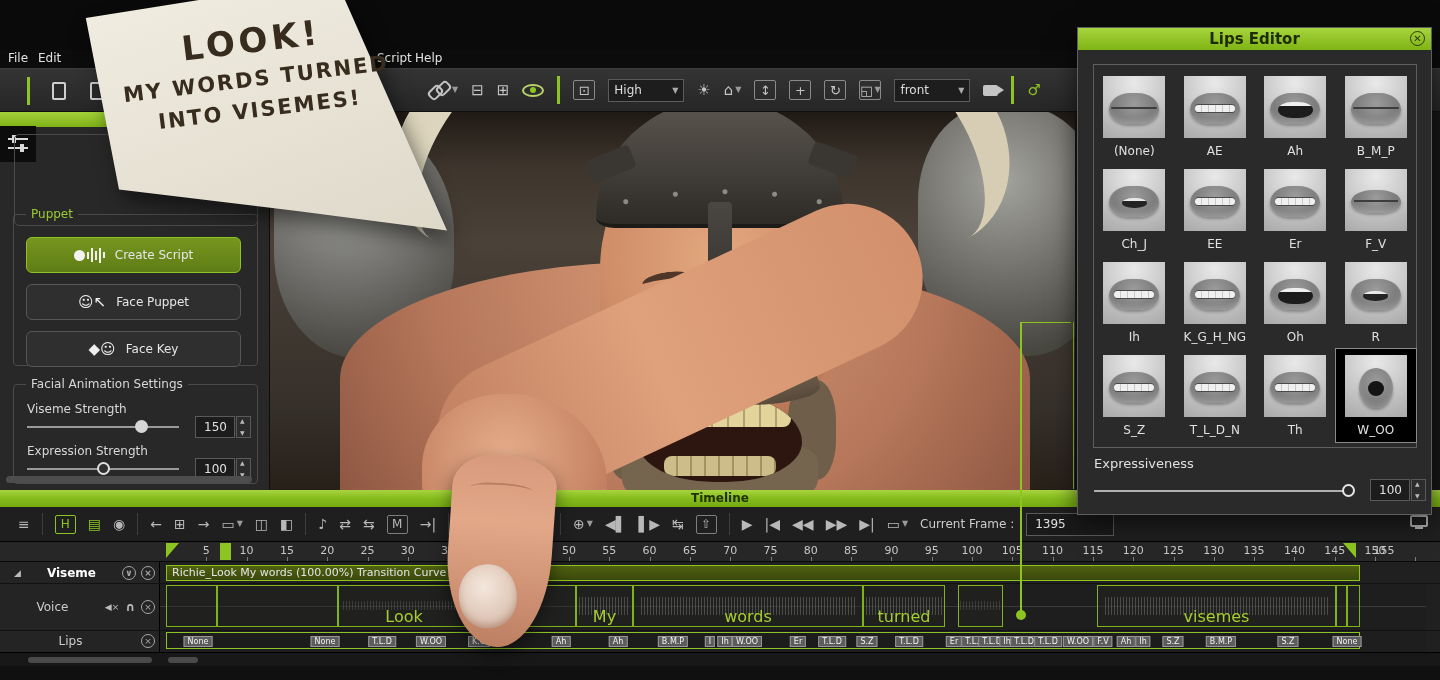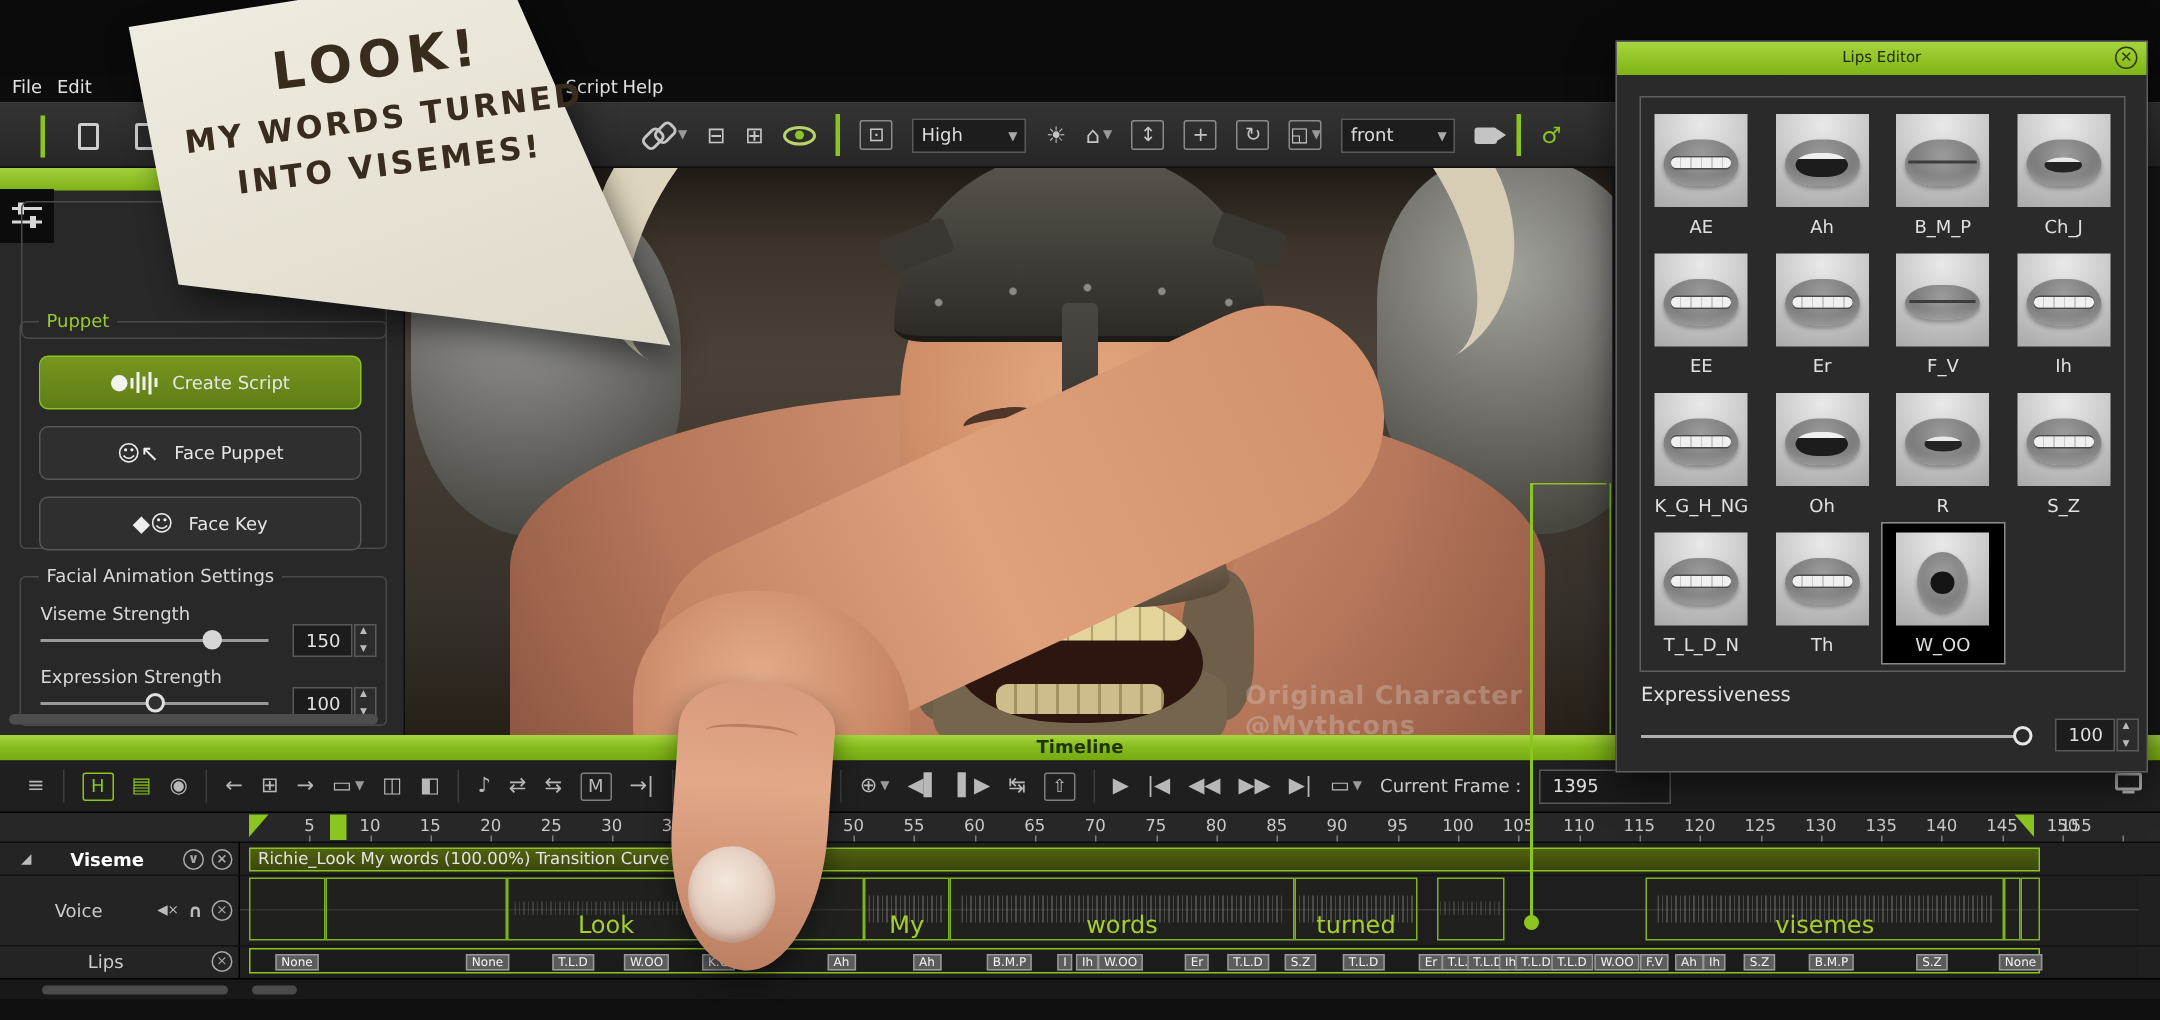--- a/index.html
+++ b/index.html
@@ -100,21 +100,21 @@
   .playhead { position:absolute; left:1023px; top:322px; width:2px; height:292px; background:#8cc521; z-index:26; }
   .playhead-dot { position:absolute; left:1019px; top:610px; width:10px; height:10px; border-radius:50%; background:#8cc521; z-index:27; }
   .vedge-v { position:absolute; left:1073px; top:322px; width:1px; height:167px; background:#8cc521; z-index:26; }
   .vedge-h { position:absolute; left:1023px; top:322px; width:51px; height:1px; background:#8cc521; z-index:26; }
   .right-strip { position:absolute; left:1075px; top:112px; width:365px; height:378px; background:#161616; }
 
   
   .lips-editor { position:absolute; left:1077px; top:27px; width:355px; height:488px; background:#2a2a2a;
                  border:1px solid #5e5e5e; z-index:40; box-shadow:0 8px 24px rgba(0,0,0,.6); }
   .le-title { position:absolute; left:0; top:0; width:100%; height:22px; background:linear-gradient(180deg,#a6d43d,#7fb414);
-              color:#1c2b00; font-weight:normal; font-size:10px; text-align:center; line-height:22px; }
+              color:#1c2b00; font-weight:bold; font-size:15px; text-align:center; line-height:22px; }
   .le-close { position:absolute; right:6px; top:3px; width:15px; height:15px; border:1px solid #2c3a06; border-radius:50%;
               color:#2c3a06; font-size:10px; line-height:13px; text-align:center; cursor:pointer; }
   .le-grid-box { position:absolute; left:15px; top:36px; width:324px; height:384px; border:1px solid #5f5f5f;
                  display:grid; grid-template-columns:repeat(4,1fr); align-content:start; padding-top:5px; }
   .lip-cell { display:flex; flex-direction:column; align-items:center; padding:6px 0 4px; height:93px; cursor:pointer; }
   .lip-cell.selected { background:#000; outline:1px solid #8a8a8a; }
   .lip-cell .cap { margin-top:6px; font-size:12px; color:#e0e0e0; }
   .mouth { position:relative; width:62px; height:62px; background:radial-gradient(circle at 50% 12%,#e9e9e9,#c6c6c6 55%,#a9a9a9); }
   .mouth i { position:absolute; left:6px; right:6px; top:17px; bottom:14px; border-radius:48% 48% 46% 46%/60% 60% 52% 52%;
              background:radial-gradient(circle at 50% 35%,#9c9c9c,#7a7a7a 70%,#646464);
@@ -326,21 +326,20 @@
     <div class="eye" style="left:488px;top:186px"></div>
     <div class="beard-side" style="left:336px;top:268px"></div>
     <div class="beard-side" style="left:518px;top:268px"></div>
     <div class="chin-beard"></div>
     <div class="mouth-big"></div>
     <div class="stache" style="left:352px;top:252px;border-radius:70% 30% 80% 20%;transform:rotate(14deg)"></div>
     <div class="stache" style="left:448px;top:252px;border-radius:30% 70% 20% 80%;transform:rotate(-14deg)"></div>
     <div class="nose"></div>
     <div class="arm"></div>
     <div class="hand"></div>
-    <div class="watermark">Original Character @Mythcons</div>
   </div>
   <div class="right-strip"></div>
 
   <div class="tl-header">
       <span>Timeline</span>
     </div>
   <div class="tl-toolbar" id="tl-toolbar">
       <span class="tli">≡</span>
       <span class="tl-divider"></span>
       <span class="tli boxed green">H</span>
@@ -547,20 +546,26 @@
   <div class="vedge-h" style="left: 1020.36px;"></div>
   <div class="vedge-v"></div>
   <div class="playhead" style="left: 1020.36px;"></div>
   <div class="playhead-dot" style="left: 1016.36px;"></div>
 
   <div class="lips-editor">
     <div class="le-title">Lips Editor</div>
     <div class="le-close">✕</div>
     <div class="le-grid-box" id="lip-grid">
         <div class="lip-cell">
+          <div class="mouth v-closed">
+            <i></i>
+          </div>
+          <div class="cap">(None)</div>
+        </div>
+        <div class="lip-cell">
           <div class="mouth v-teeth">
             <i></i>
           </div>
           <div class="cap">AE</div>
         </div>
         <div class="lip-cell">
           <div class="mouth v-open">
             <i></i>
           </div>
           <div class="cap">Ah</div>

